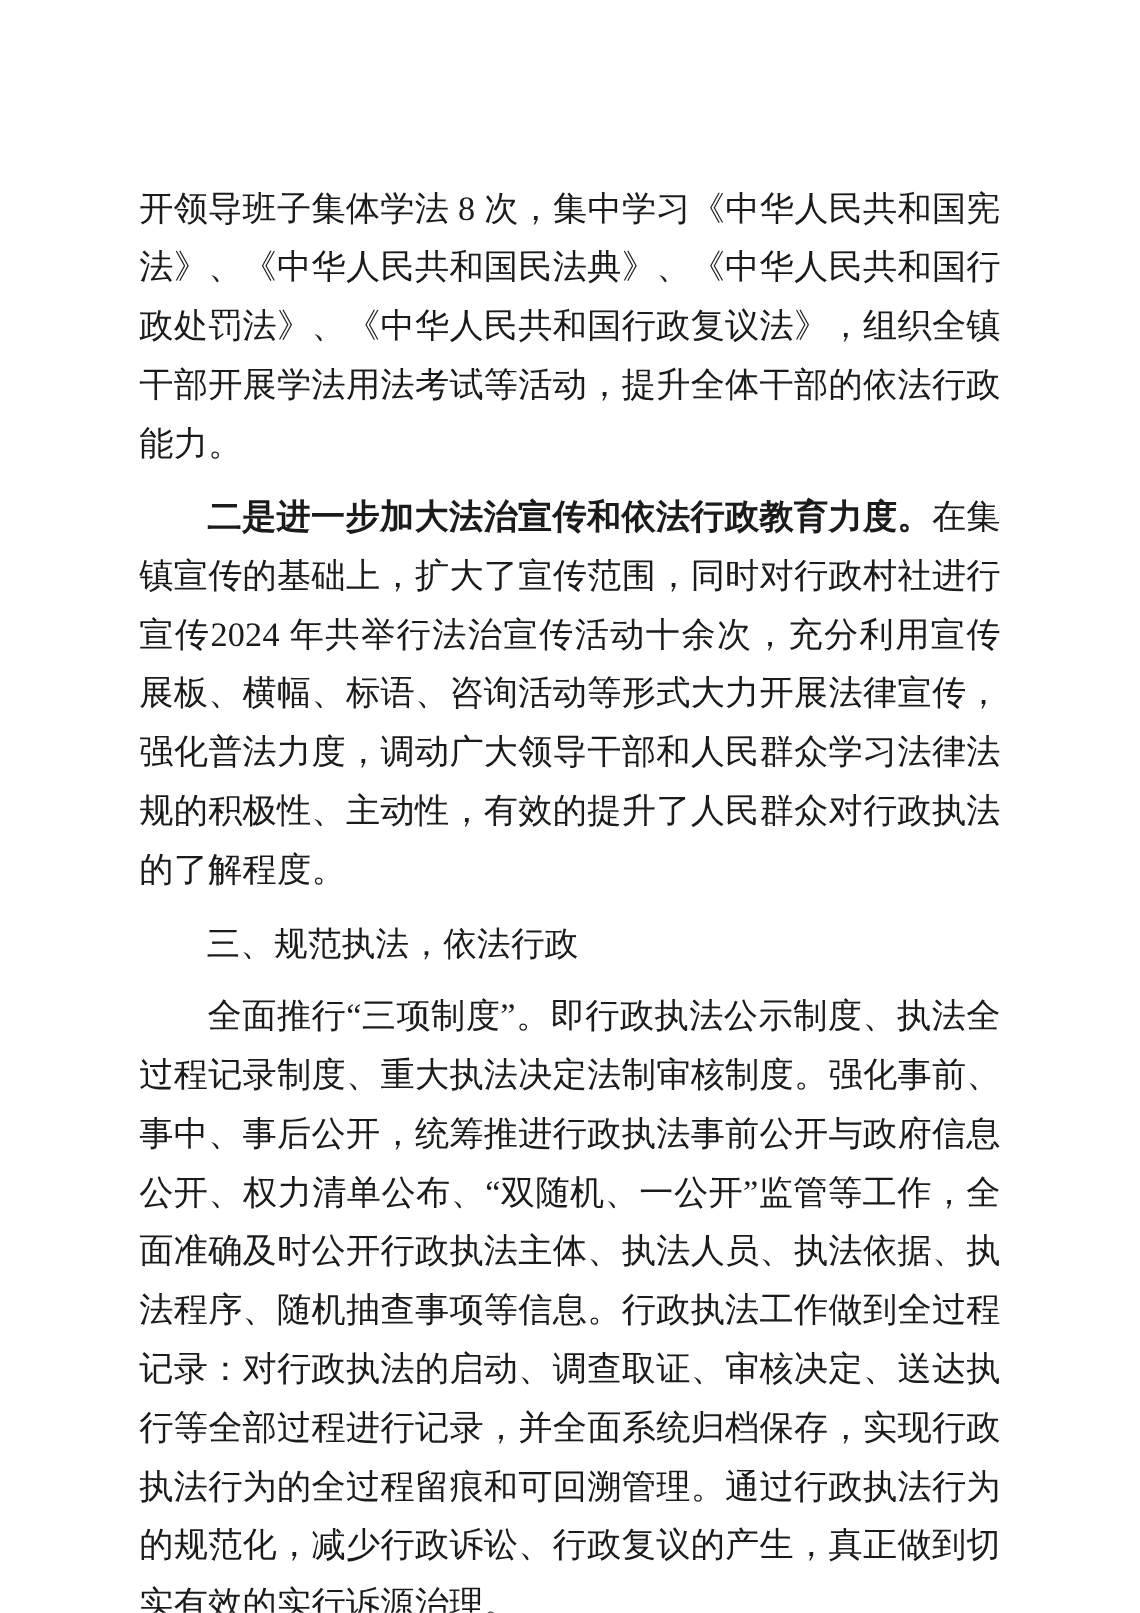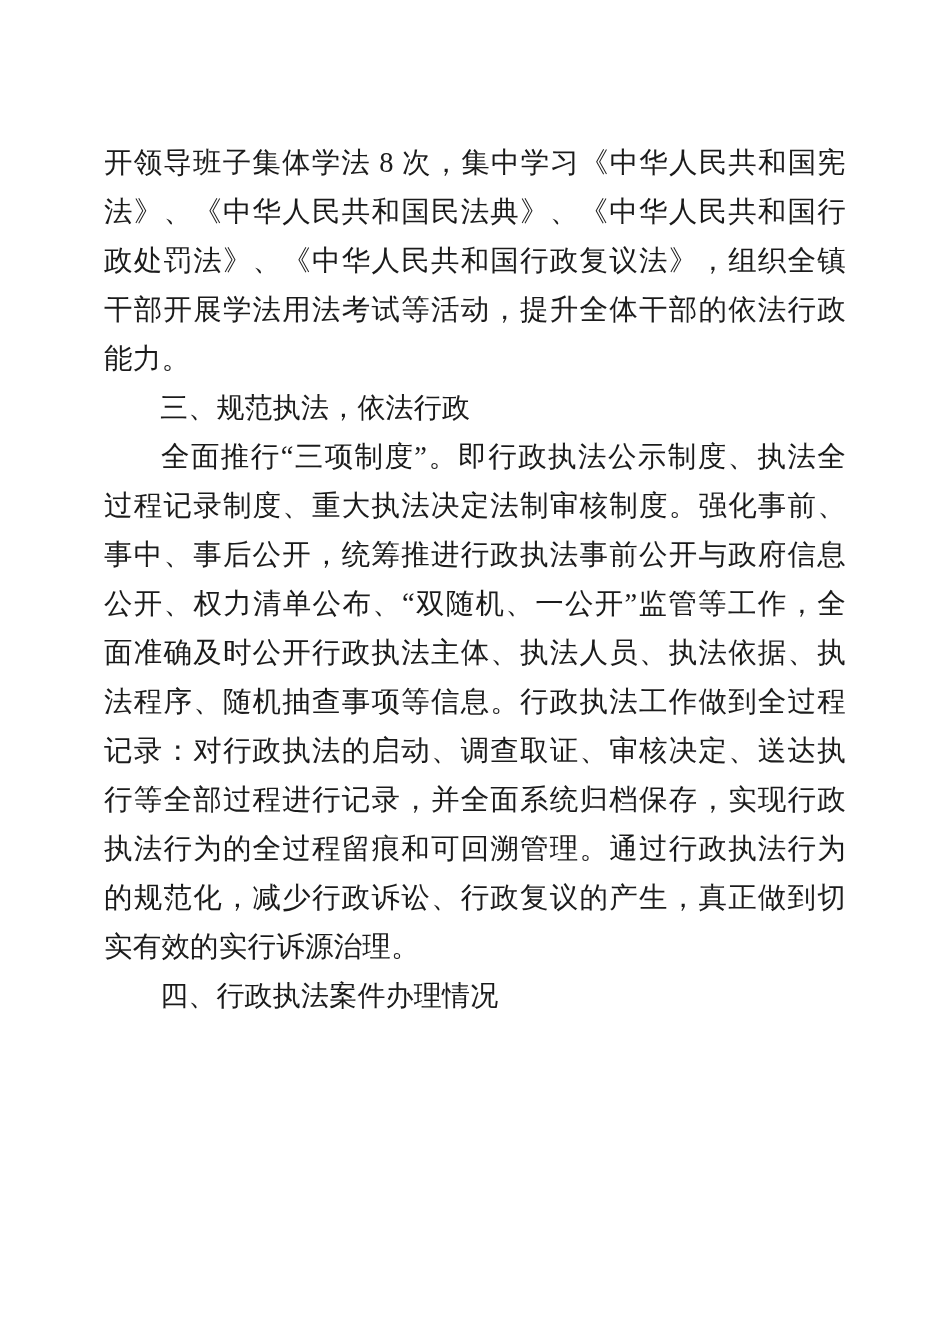--- a/index.html
+++ b/index.html
@@ -22,21 +22,21 @@
     background: #ffffff;
   }
   .doc-body {
     font-size: 28.5px;
     line-height: 49px;
     text-align: justify;
     text-justify: inter-ideograph;
     letter-spacing: 0.2px;
   }
   p {
-    margin: 0;
+    margin: 12px;
     padding: 0;
   }
   .para {
     text-indent: 2em;
   }
   .para-noindent {
     text-indent: 0;
   }
   .heading {
     text-indent: 2em;
@@ -51,20 +51,21 @@
   }
 </style>
 </head>
 <body>
 
 <div class="page">
   <div class="doc-body">
 
     <p class="para para-noindent">开领导班子集体学法 8 次，集中学习《中华人民共和国宪法》、《中华人民共和国民法典》、《中华人民共和国行政处罚法》、《中华人民共和国行政复议法》，组织全镇干部开展学法用法考试等活动，提升全体干部的依法行政能力。</p>
 
+    <p class="para"><span class="lead">二是进一步加大法治宣传和依法行政教育力度。</span><span>在集镇宣传的基础上，扩大了宣传范围，同时对行政村社进行宣传2024 年共举行法治宣传活动十余次，充分利用宣传展板、横幅、标语、咨询活动等形式大力开展法律宣传，强化普法力度，调动广大领导干部和人民群众学习法律法规的积极性、主动性，有效的提升了人民群众对行政执法的了解程度。</span></p>
 
     <p class="heading">三、规范执法，依法行政</p>
 
     <p class="para">全面推行“三项制度”。即行政执法公示制度、执法全过程记录制度、重大执法决定法制审核制度。强化事前、事中、事后公开，统筹推进行政执法事前公开与政府信息公开、权力清单公布、“双随机、一公开”监管等工作，全面准确及时公开行政执法主体、执法人员、执法依据、执法程序、随机抽查事项等信息。行政执法工作做到全过程记录：对行政执法的启动、调查取证、审核决定、送达执行等全部过程进行记录，并全面系统归档保存，实现行政执法行为的全过程留痕和可回溯管理。通过行政执法行为的规范化，减少行政诉讼、行政复议的产生，真正做到切实有效的实行诉源治理。</p>
 
     <p class="heading">四、行政执法案件办理情况</p>
 
   </div>
 </div>
 

